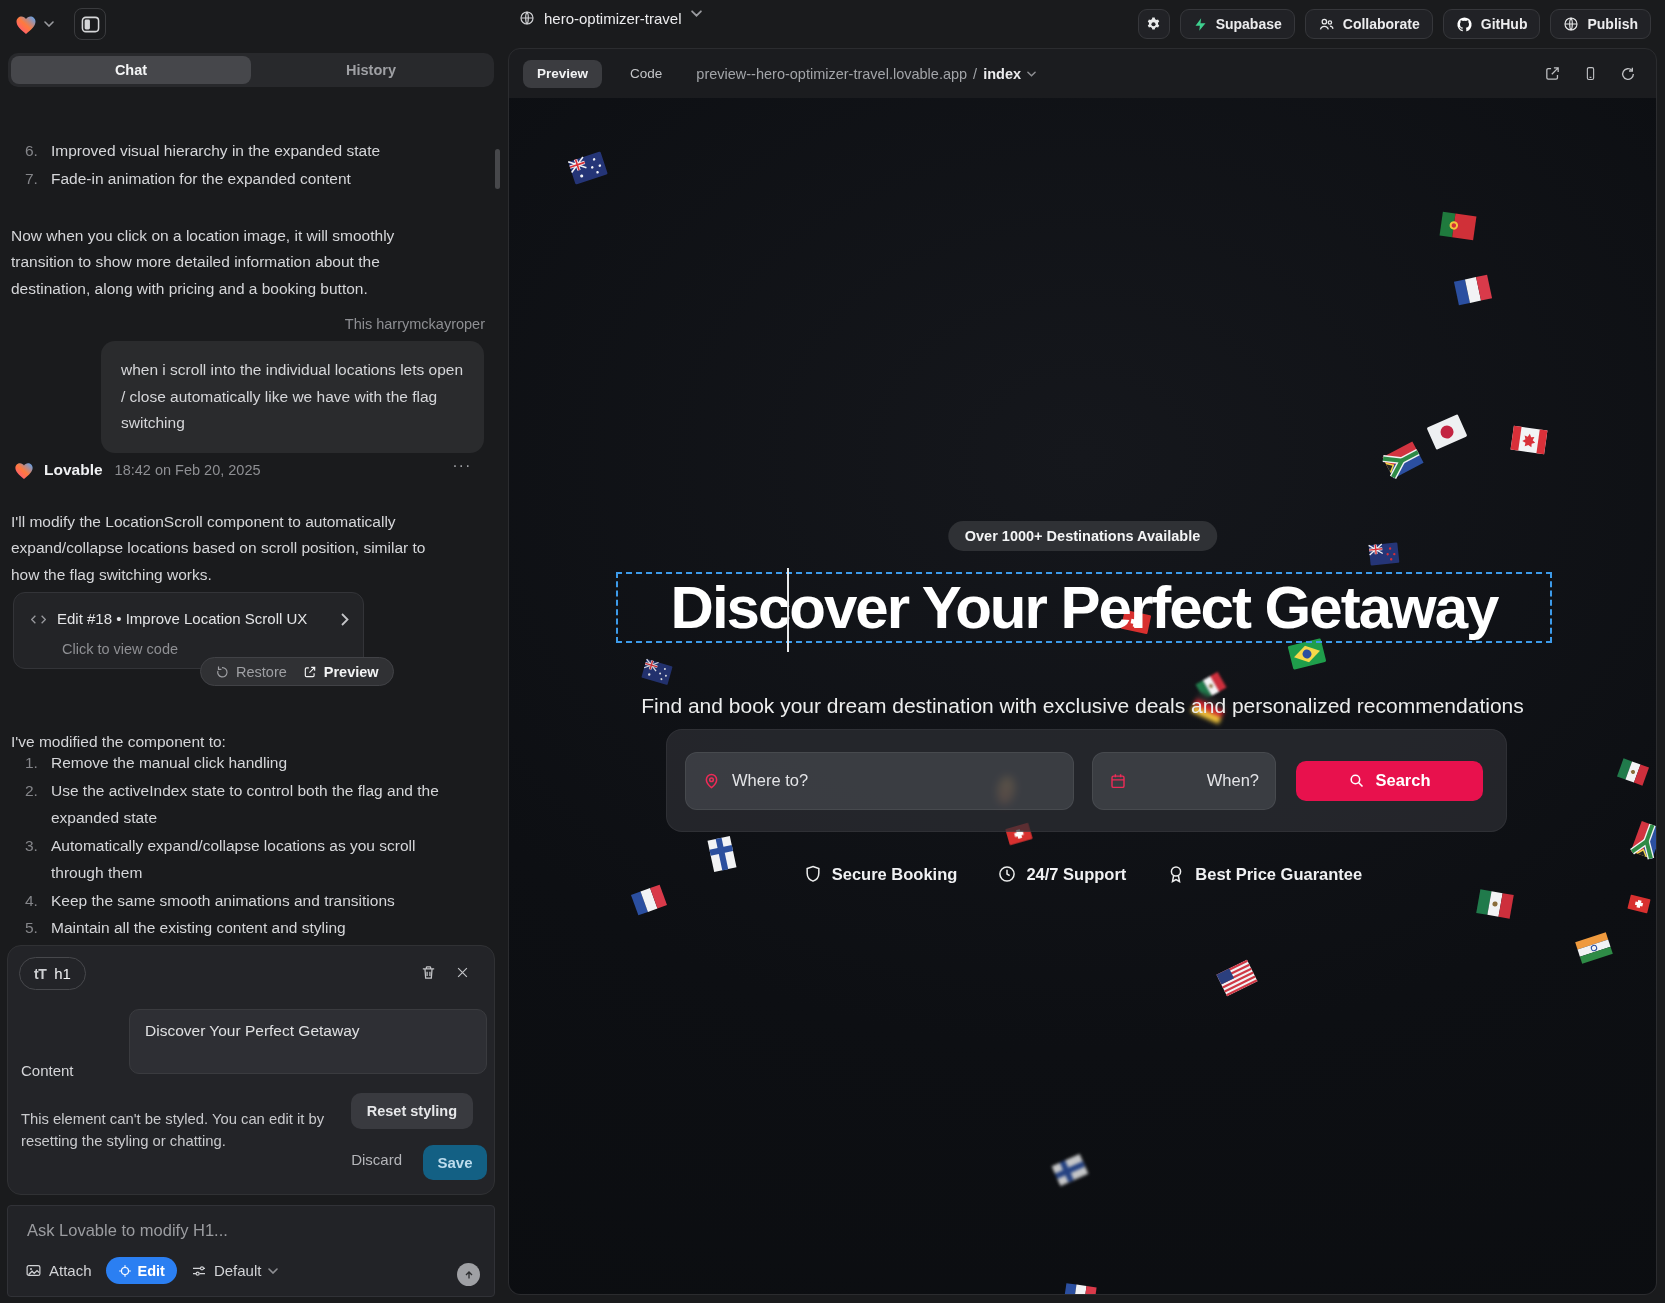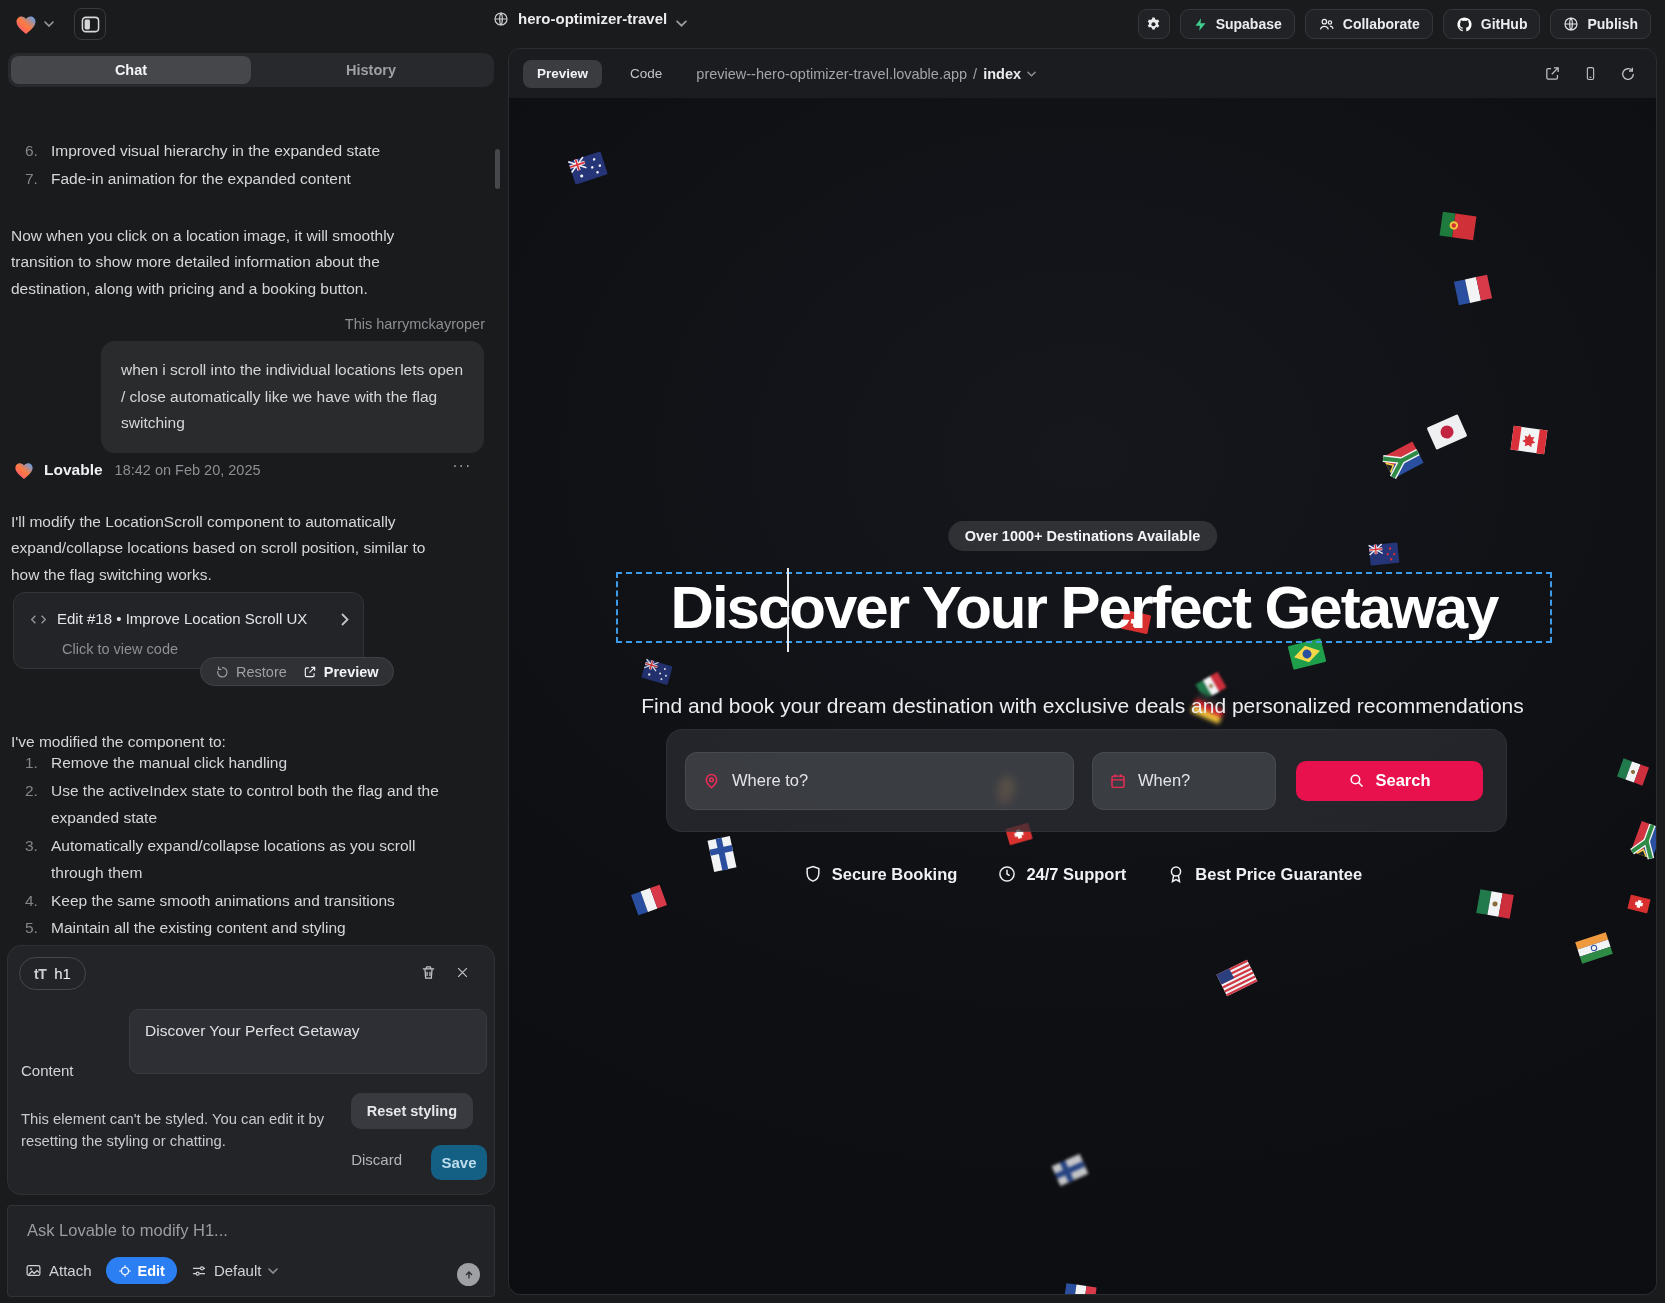--- a/index.html
+++ b/index.html
@@ -3,21 +3,21 @@
 <meta charset="utf-8">
 <style>
   html,body{margin:0;padding:0;background:#0c0d0f;}
   *{box-sizing:border-box;font-family:"Liberation Sans",sans-serif;}
   .app{position:relative;width:1665px;height:1303px;background:#1a1b1d;overflow:hidden;color:#d5d6d9;}
 
   
   .topbar{position:absolute;left:0;top:0;width:100%;height:48px;}
   .logo-group{position:absolute;left:14px;top:8px;display:flex;align-items:center;gap:6px;}
   .panel-toggle{margin-left:14px;width:32px;height:32px;border-radius:8px;background:transparent;border:1px solid #3a3b3e;display:flex;align-items:center;justify-content:center;cursor:pointer;}
-  .project{position:absolute;left:493px;top:10px;display:flex;align-items:flex-end;gap:9px;font-size:15px;font-weight:700;color:#ececee;cursor:pointer;}
+  .project{position:absolute;left:519px;top:10px;display:flex;align-items:flex-start;gap:9px;font-size:15px;font-weight:400;color:#ececee;cursor:pointer;}
   .topbar-right{position:absolute;right:14px;top:9px;display:flex;align-items:center;gap:10px;}
   .tb-btn{height:30px;display:flex;align-items:center;gap:8px;padding:0 12px;background:#212226;border:1px solid #36373b;border-radius:9px;color:#ececee;font-size:14px;font-weight:600;cursor:pointer;}
   .tb-btn.icon-only{width:32px;padding:0;justify-content:center;}
 
   
   .left-panel{position:absolute;left:0;top:48px;width:502px;height:1255px;}
   .tab-bar{position:absolute;left:8px;top:5px;width:486px;height:34px;background:#28292c;border-radius:10px;padding:3px;display:flex;}
   .tab{flex:1;border:none;border-radius:8px;background:transparent;color:#9fa0a4;font-size:14.5px;font-weight:600;cursor:pointer;}
   .tab.active{background:#46474b;color:#f4f5f6;}
   .chat{position:absolute;left:0;top:39px;width:502px;height:858px;overflow:hidden;font-size:15.5px;line-height:26.5px;}
@@ -52,21 +52,21 @@
   .editor-panel{position:absolute;left:7px;top:897px;width:488px;height:250px;background:#232428;border:1px solid #303134;border-radius:14px;}
   .tag-pill{position:absolute;left:11px;top:11px;height:33px;padding:0 14px;display:flex;align-items:center;gap:8px;border:1px solid #47484c;border-radius:999px;background:transparent;color:#f0f1f3;font-size:15px;cursor:pointer;}
   .tt-glyph{font-size:14px;color:#cdced1;font-weight:600;letter-spacing:-.5px;}
   .icon-btn{position:absolute;top:12px;width:28px;height:28px;border:none;background:transparent;display:flex;align-items:center;justify-content:center;cursor:pointer;}
   .trash-btn{right:52px;} .close-btn{right:18px;}
   .content-label{position:absolute;left:13px;top:116px;font-size:15px;color:#d4d5d8;}
   .content-area{position:absolute;left:121px;top:63px;width:358px;height:65px;background:#2e2f34;border:1px solid #3a3b3f;border-radius:10px;color:#dfe0e2;font-size:15.5px;padding:12px 15px;resize:none;outline:none;}
   .note{position:absolute;left:13px;top:147px;width:335px;font-size:14.8px;line-height:22px;color:#c9cacd;}
   .reset-btn{position:absolute;right:21px;top:147px;height:36px;padding:8px 16px;background:#393a3f;border:none;border-radius:10px;color:#e6e7e9;font-size:14.5px;font-weight:600;cursor:pointer;}
   .discard-btn{position:absolute;right:86px;top:204px;background:none;border:none;color:#b4b5b9;font-size:15px;cursor:pointer;}
-  .save-btn{position:absolute;right:7px;top:199px;width:56px;height:35px;background:#136084;border:none;border-radius:10px;color:#bcdced;font-size:15px;font-weight:600;cursor:pointer;}
+  .save-btn{position:absolute;right:7px;top:199px;width:64px;height:35px;background:#136084;border:none;border-radius:10px;color:#bcdced;font-size:15px;font-weight:600;cursor:pointer;}
 
   
   .composer{position:absolute;left:7px;top:1157px;width:488px;height:92px;background:#222327;border:1px solid #313237;border-radius:4px;}
   .composer-input{position:absolute;left:17px;top:14px;width:440px;background:transparent;border:none;outline:none;font-size:16.5px;color:#e6e7e9;}
   .composer-input::placeholder{color:#9b9ca0;}
   .composer-row{position:absolute;left:17px;bottom:12px;right:14px;display:flex;align-items:center;gap:14px;}
   .ghost-btn{display:flex;align-items:center;gap:7px;background:none;border:none;color:#d2d3d6;font-size:15px;cursor:pointer;padding:0;}
   .edit-pill{display:flex;align-items:center;gap:6px;height:27px;padding:0 12px;background:#2b7ff2;border:none;border-radius:999px;color:#fff;font-size:14.5px;font-weight:600;cursor:pointer;}
   .send-btn{position:absolute;right:0;bottom:-2px;width:23px;height:23px;border-radius:50%;background:#9fa0a4;border:none;display:flex;align-items:center;justify-content:center;cursor:pointer;}
 
@@ -85,21 +85,21 @@
 
   .hero{position:absolute;inset:0;z-index:2;}
   .badge{position:absolute;left:50%;top:423px;transform:translateX(-50%);background:#2f3135;border-radius:999px;padding:7px 17px;font-size:14.5px;font-weight:600;color:#f4f5f6;white-space:nowrap;}
   .heading-box{position:absolute;left:107px;top:474px;width:936px;height:71px;border:2px dashed #3d9bea;}
   .hero-heading{position:absolute;left:0;top:0;width:100%;line-height:67px;margin:0;text-align:center;font-size:60px;font-weight:800;letter-spacing:-2px;color:#ffffff;white-space:nowrap;}
   .caret{position:absolute;left:169px;top:-6px;width:2px;height:84px;background:#e8e9ea;}
   .subtitle{position:absolute;left:0;top:575px;width:100%;text-align:center;font-size:21px;color:#eceded;}
   .search-card{position:absolute;left:157px;top:631px;width:841px;height:103px;background:rgba(44,46,51,.72);border:1px solid rgba(255,255,255,.05);border-radius:16px;display:flex;align-items:center;padding:0 18px;gap:18px;}
   .search-field{height:58px;background:rgba(80,83,90,.5);border:1px solid rgba(255,255,255,.07);border-radius:12px;display:flex;align-items:center;gap:11px;padding:0 16px;font-size:16.5px;color:#e3e4e7;cursor:text;}
   .field-where{width:389px;}
-  .field-when{width:184px;}
+  .field-when{width:184px;justify-content:space-between;}
   .search-btn{width:187px;height:40px;margin-left:2px;background:#e8114d;border:none;border-radius:10px;display:flex;align-items:center;justify-content:center;gap:10px;color:#fff;font-size:16.5px;font-weight:700;cursor:pointer;}
   .features{position:absolute;left:0;top:766px;width:100%;display:flex;justify-content:center;gap:40px;}
   .feature{display:flex;align-items:center;gap:9px;font-size:16.5px;font-weight:600;color:#f0f1f3;}
 </style>
 </head>
 <body>
 
 <div class="app">
 
   <header class="topbar">

